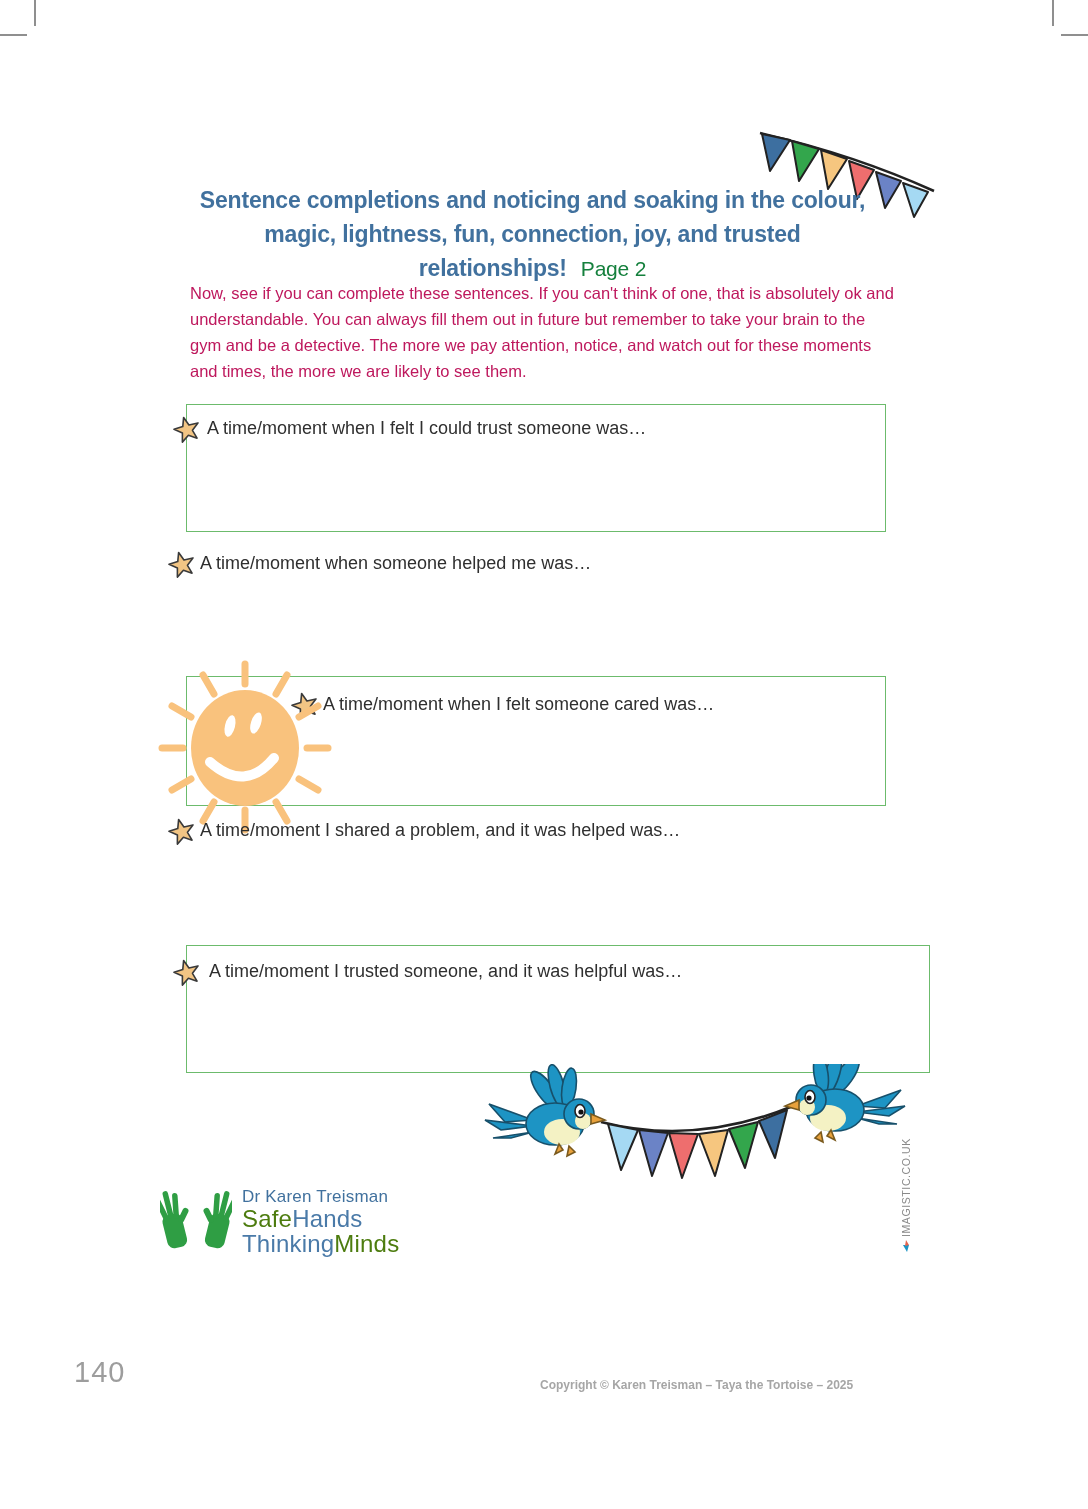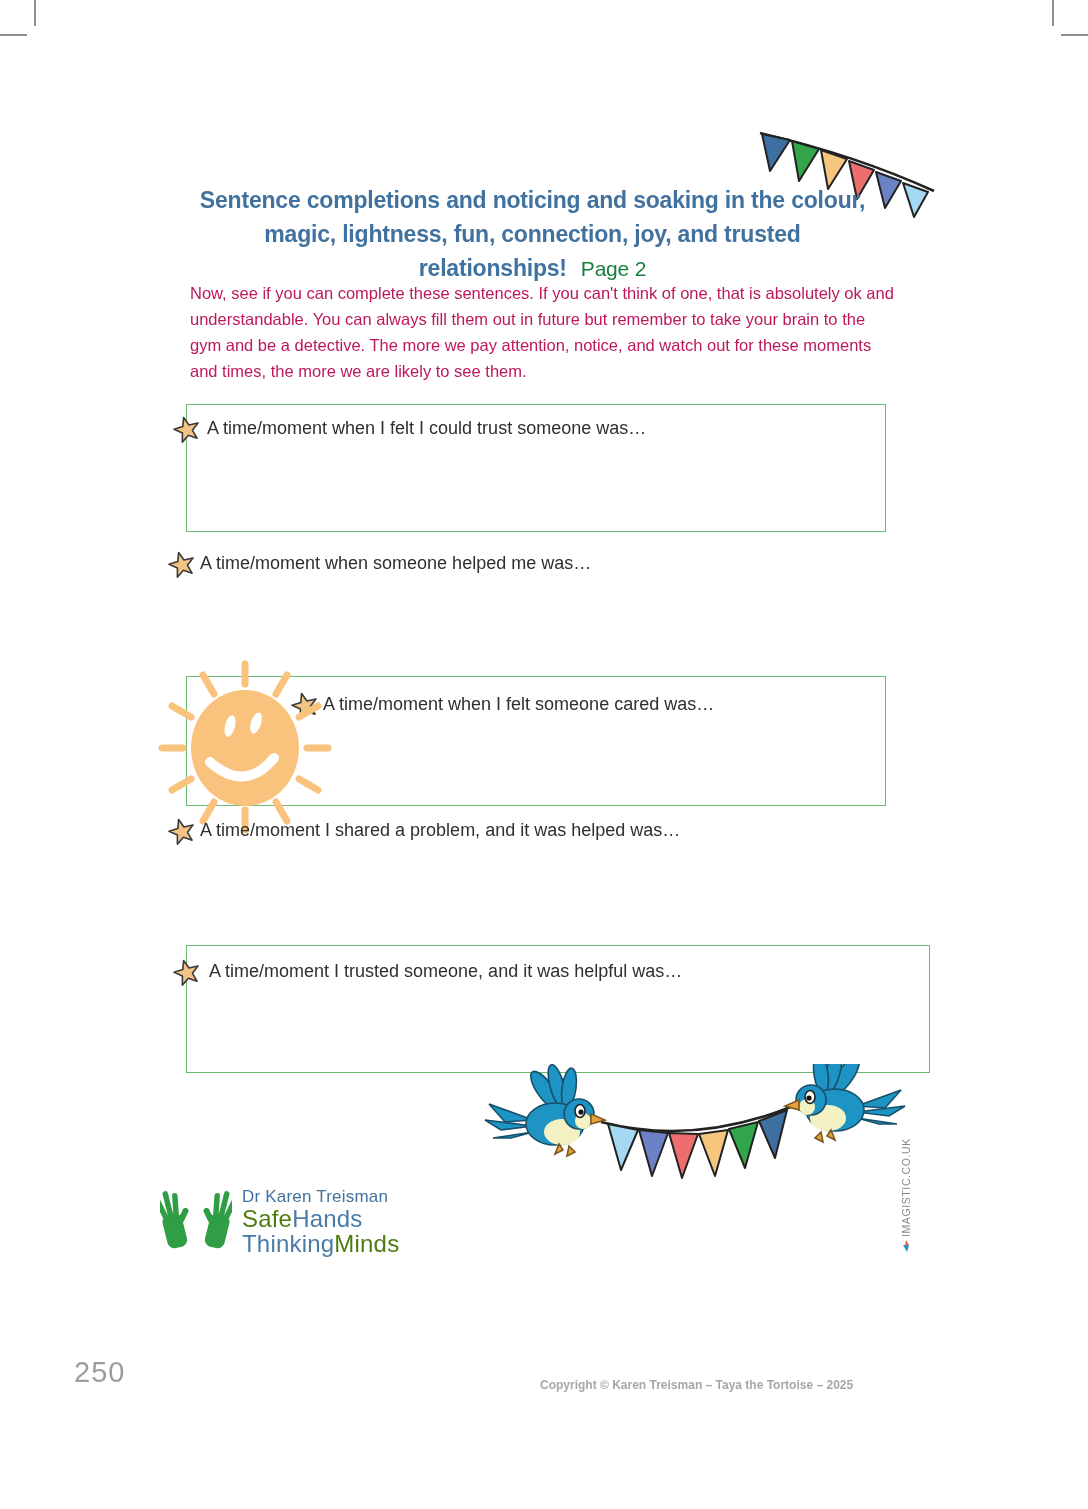--- a/index.html
+++ b/index.html
@@ -210,16 +210,16 @@
         </g>
       </g>
     </svg>
     <div class="logo-text">
       <div class="logo-line1">Dr Karen Treisman</div>
       <div class="logo-line2"><span class="t-green">Safe</span><span class="t-blue">Hands</span></div>
       <div class="logo-line3"><span class="t-blue">Thinking</span><span class="t-green">Minds</span></div>
     </div>
   </div>
 
-  <div class="pagenum">250</div>
+  <div class="pagenum">140</div>
   <div class="copyright">Copyright © Karen Treisman – Taya the Tortoise – 2025</div>
 
 </div>
 
 </body></html>

